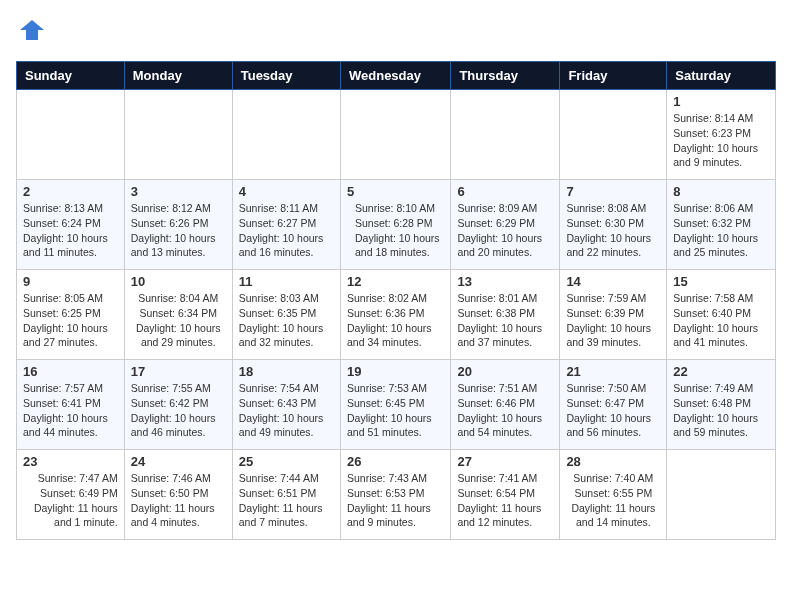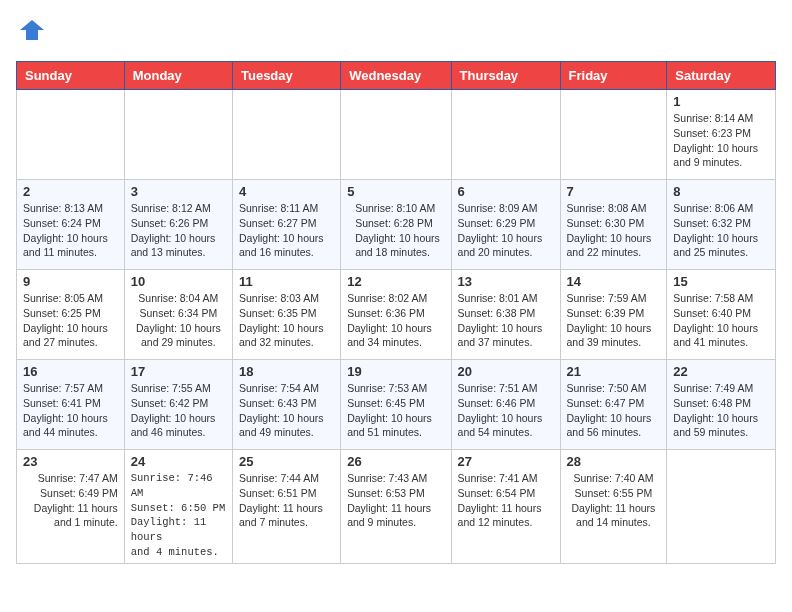--- a/index.html
+++ b/index.html
@@ -43,21 +43,21 @@
     .location {
       font-size: 16px;
       color: #555;
     }
     table {
       width: 100%;
       border-collapse: collapse;
       font-size: 11px;
     }
     thead tr {
-      background-color: #ef4444;
+      background-color: #0f172a;
       color: #fff;
     }
     thead th {
       padding: 6px 8px;
       text-align: left;
       font-size: 13px;
       font-weight: bold;
       border: 1px solid #2a5ba5;
     }
     tbody td {
@@ -296,21 +296,21 @@
       <tr>
         <td>
           <span class="day-num">23</span>
           <div class="day-info" style="white-space: pre-line; text-align: right;">Sunrise: 7:47 AM
 Sunset: 6:49 PM
 Daylight: 11 hours
 and 1 minute.</div>
         </td>
         <td>
           <span class="day-num">24</span>
-          <div class="day-info" style="white-space: pre-line; font-family: Liberation Mono, monospace;">Sunrise: 7:46 AM
+          <div class="day-info" style="white-space: pre-line;">Sunrise: 7:46 AM
 Sunset: 6:50 PM
 Daylight: 11 hours
 and 4 minutes.</div>
         </td>
         <td>
           <span class="day-num">25</span>
           <div class="day-info" style="white-space: pre-line;">Sunrise: 7:44 AM
 Sunset: 6:51 PM
 Daylight: 11 hours
 and 7 minutes.</div>

